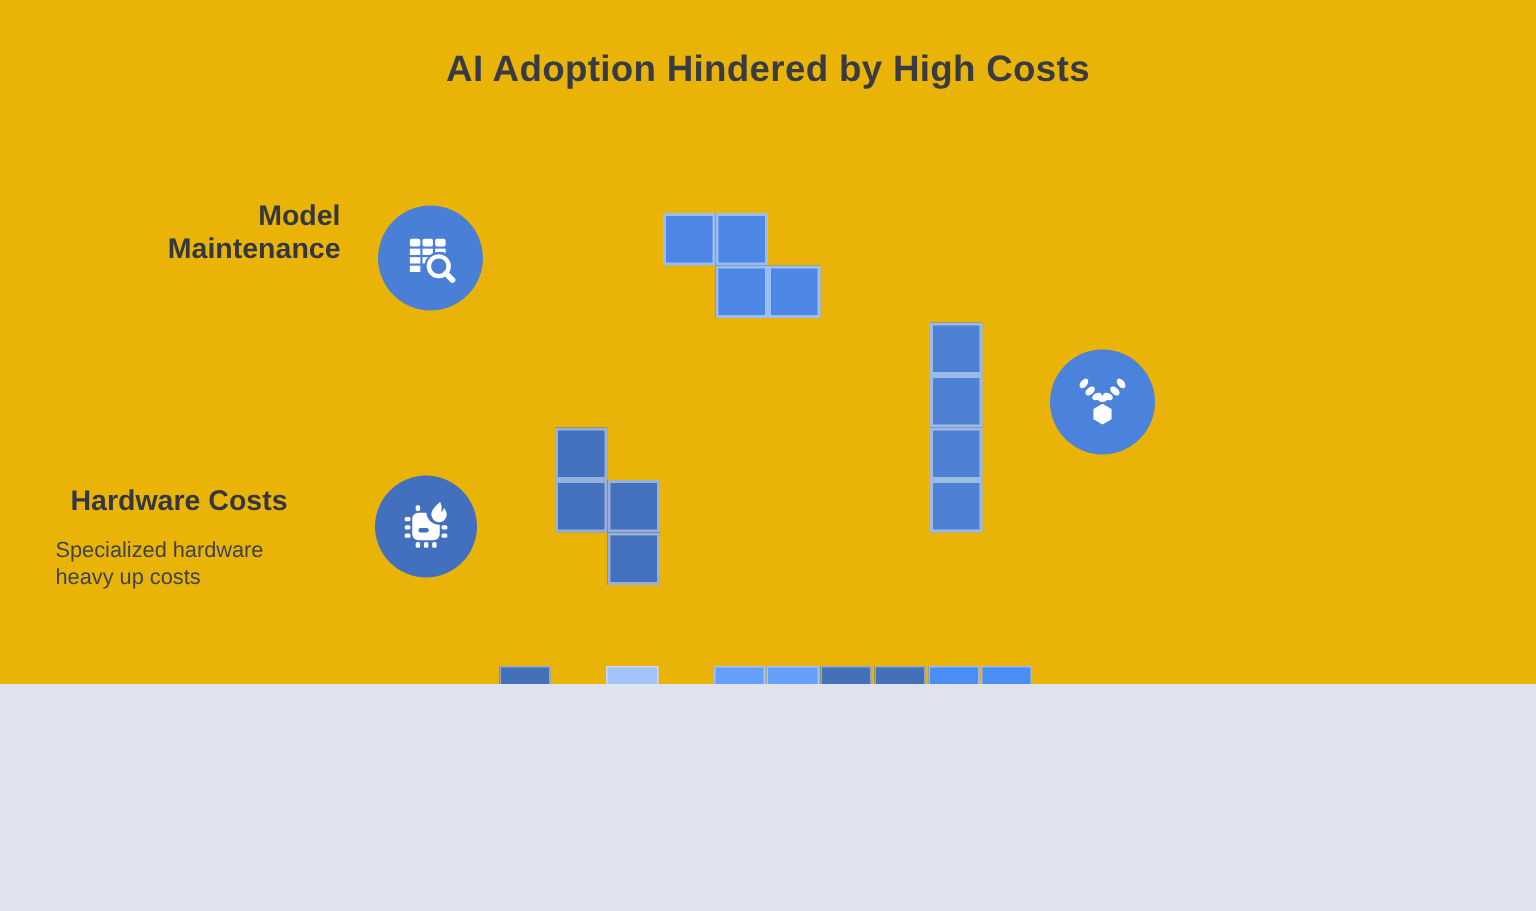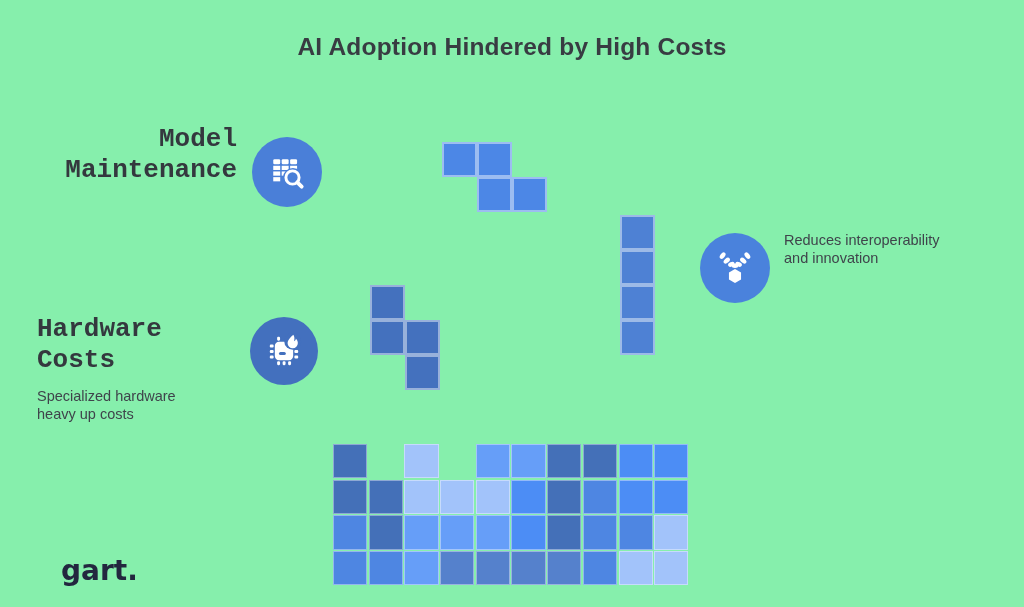--- a/index.html
+++ b/index.html
@@ -1,29 +1,29 @@
 <!DOCTYPE html>
 <html><head>
 <meta charset="utf-8">
 <style>
   html,body{margin:0;padding:0;}
   body{background:#dfe3ee;font-family:"Liberation Sans",sans-serif;}
   .canvas{
-    position:relative;width:1024px;height:607px;overflow:hidden;
-    background:#86efac;
+    position:relative;width:1024px;height:456px;overflow:hidden;
+    background:#eab308;
   }
   .title{
     position:absolute;left:0;top:33px;width:100%;margin:0;
     text-align:center;font-size:24.5px;font-weight:700;color:#383C42;
     letter-spacing:.2px;
   }
   .feature{position:absolute;}
   .feature-text h2{
-    margin:0;font-size:26px;font-weight:700;line-height:1.18;
-    color:#34383E;white-space:pre-line;font-family:Liberation Mono, monospace;
+    margin:10px;font-size:19px;font-weight:700;line-height:1.18;
+    color:#34383E;white-space:pre-line;
   }
   .feature-text p{
     margin:13px 0 0 0;font-size:14.5px;line-height:1.24;
     color:#3F444B;white-space:pre-line;
   }
   .f-model{left:37px;top:124px;width:200px;text-align:right;}
   .f-hardware{left:37px;top:314px;width:200px;text-align:left;}
   .f-proprietary{left:784px;top:219px;width:225px;text-align:left;}
   .icon-circle{
     position:absolute;border-radius:50%;
@@ -117,22 +117,20 @@
         <ellipse cx="24" cy="21.6" rx="3.6" ry="2.4"></ellipse>
         <ellipse cx="37.5" cy="10.5" rx="2.5" ry="4" transform="rotate(-38 37.5 10.5)"></ellipse>
         <ellipse cx="33" cy="16" rx="2.5" ry="4" transform="rotate(-48 33 16)"></ellipse>
         <ellipse cx="28" cy="20" rx="2.4" ry="3.7" transform="rotate(-64 28 20)"></ellipse>
         <path d="M24 25.2 L30.6 29 L30.6 36.6 L24 40.4 L17.4 36.6 L17.4 29 Z"></path>
       </g>
     </svg>
   </div>
   <section class="feature f-proprietary">
     <div class="feature-text">
-      <p>Reduces interoperability
-and innovation</p>
     </div>
   </section>
 
   <div class="block-wall" style="left: 333px; top: 444px; grid-template-columns: repeat(10, 34.2px); grid-auto-rows: 34.2px; gap: 1.5px;">
       <div class="wall-cell" style="background: rgb(68, 112, 184);"></div>
       <div class="wall-cell empty"></div>
       <div class="wall-cell" style="background: rgb(162, 195, 250);"></div>
       <div class="wall-cell empty"></div>
       <div class="wall-cell" style="background: rgb(102, 158, 248);"></div>
       <div class="wall-cell" style="background: rgb(102, 158, 248);"></div>

